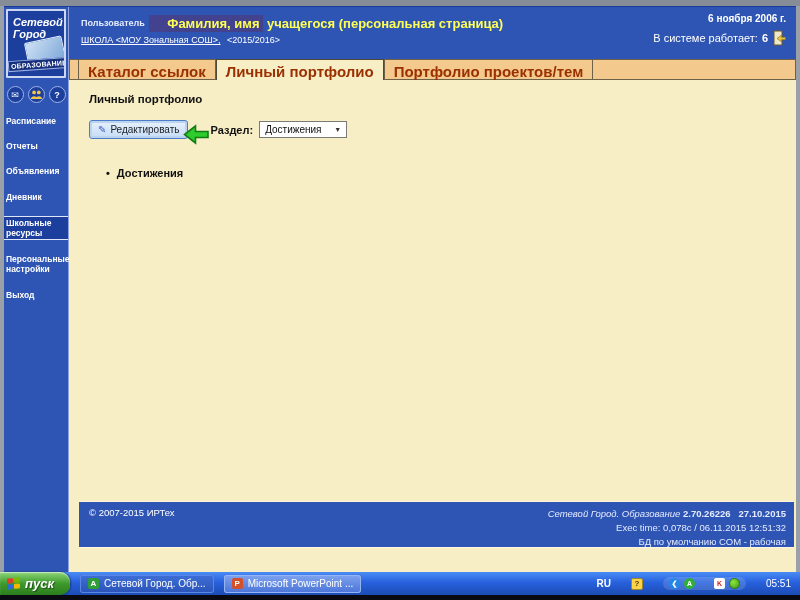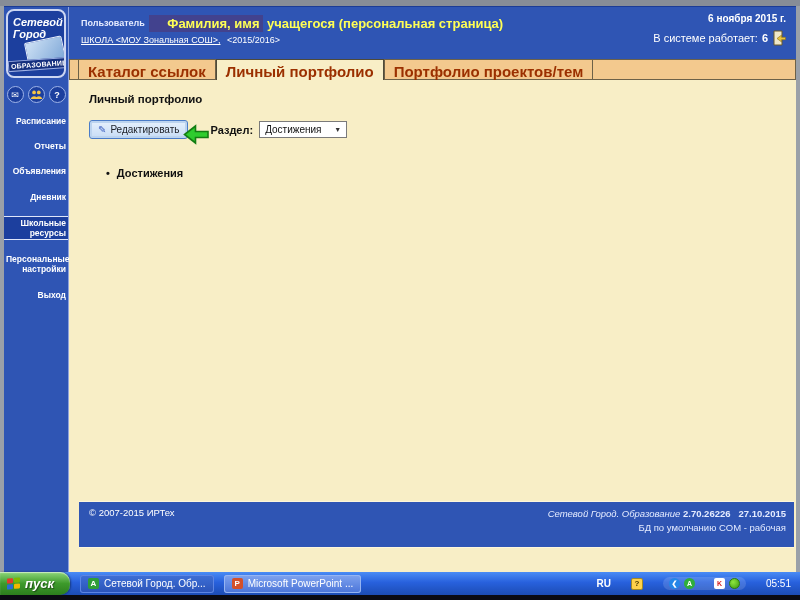--- a/index.html
+++ b/index.html
@@ -9,36 +9,36 @@
   .top-strip { position:absolute; left:0; top:0; width:800px; height:6px; background:#878d97; }
   .bottom-strip { position:absolute; left:0; top:595px; width:800px; height:5px; background:#0a0a12; }
 
   .window { position:absolute; left:4px; top:6px; width:792px; height:566px;
     display:flex; border-top:1px solid #1b3c96; background:#2f55b4; }
 
   
   .sidebar { width:65px; background:#2f55b4; border-right:1px solid #8fa3dd; flex:none;
     display:flex; flex-direction:column; align-items:center; }
   .logo { width:60px; height:69px; margin-top:2px; background:#1c3f9e;
-    border:2px solid #ccd6f2; border-radius:8px; position:relative; overflow:hidden;
+    border:2px solid #ccd6f2; border-radius:1px; position:relative; overflow:hidden;
     color:#fff; }
   .logo .l1 { font-style:italic; font-weight:bold; font-size:11px; padding:5px 0 0 5px; }
   .logo .l2 { font-style:italic; font-weight:bold; font-size:11px; padding:0 0 0 5px; }
   .logo .screen { position:absolute; left:18px; top:28px; width:38px; height:24px;
     background:linear-gradient(135deg,#cfe2f5,#7fa8d8); border:1px solid #e8f0fc;
     transform:rotate(-12deg); border-radius:2px; }
   .logo .banner { position:absolute; left:0px; bottom:6px; background:#16307e;
     border:1px solid #9db0e6; color:#fff; font-size:7px; font-weight:bold;
     padding:1px 2px; letter-spacing:.2px; transform:rotate(-4deg); }
   .icon-row { display:flex; gap:4px; margin-top:8px; }
   .side-ico { width:17px; height:17px; border-radius:50%; background:#1c3f9e;
     border:1px solid #9fb4e8; color:#fff; font-size:9px; display:flex;
     align-items:center; justify-content:center; }
   .menu { margin-top:12px; width:100%; display:flex; flex-direction:column; align-items:stretch; }
-  .menu-item { color:#fff; font-size:8.5px; font-weight:bold; text-align:right;
+  .menu-item { color:#fff; font-size:8.5px; font-weight:bold; text-align:left;
     line-height:1.2; margin-bottom:13px; padding:1px 2px; cursor:pointer; }
   .menu-item.active { background:#1c3f9e; border-top:1px solid #dfe6fa; border-bottom:1px solid #dfe6fa; }
 
   
   .main { flex:1; display:flex; flex-direction:column; background:#f8eec6; min-width:0; }
 
   .header { height:52px; background:#2f55b4; position:relative; padding:7px 10px 0 12px; flex:none; }
   .user-label { color:#e6ecff; font-size:9px; font-weight:bold; vertical-align:2px; }
   .title-hl { background:#42428e; color:#ffff55; font-weight:bold; font-size:13px; padding:1px 4px 1px 18px; }
   .title-rest { color:#ffff55; font-weight:bold; font-size:13px; }
@@ -166,21 +166,21 @@
   <div class="main">
 
     <div class="header">
       <span class="user-label">Пользователь</span>
       <span class="title-hl">Фамилия, имя</span><span class="title-rest"> учащегося (персональная страница)</span>
       <div class="school-line">
         <span class="school-link">ШКОЛА &lt;МОУ Зональная СОШ&gt;,</span>
         <span class="school-year">&lt;2015/2016&gt;</span>
       </div>
       <div class="hdr-right">
-        <div class="hdr-date">6 ноября 2015 г.</div>
+        <div class="hdr-date">6 ноября 2006 г.</div>
         <div class="hdr-online">
           <span>В системе работает:</span>
           <b>6</b>
           <svg width="14" height="16" viewBox="0 0 14 16">
             <path d="M2 1 h8 v14 h-8 z" fill="#efe7c9" stroke="#6a5a2a" stroke-width="1"></path>
             <path d="M5 8.5 l4.5 -3.4 v2.2 h4 v2.4 h-4 v2.2 z" fill="#e8c33c" stroke="#8a6d1a" stroke-width="0.6"></path>
           </svg>
         </div>
       </div>
     </div>
@@ -214,20 +214,21 @@
       <div class="bullet-row">
         <span class="bullet-dot">•</span>
         <span>Достижения</span>
       </div>
     </div>
 
     <div class="footer">
       <div>© 2007-2015 ИРТех</div>
       <div class="footer-right">
         <div><span class="ver-name">Сетевой Город. Образование</span><span class="ver-num"> 2.70.26226   27.10.2015</span></div>
+        <div>Exec time: 0,078с / 06.11.2015 12:51:32</div>
         <div>БД по умолчанию COM - рабочая</div>
       </div>
     </div>
     <div class="below-footer"></div>
 
   </div>
 </div>
 
 <div class="taskbar">
   <div class="start-btn">

